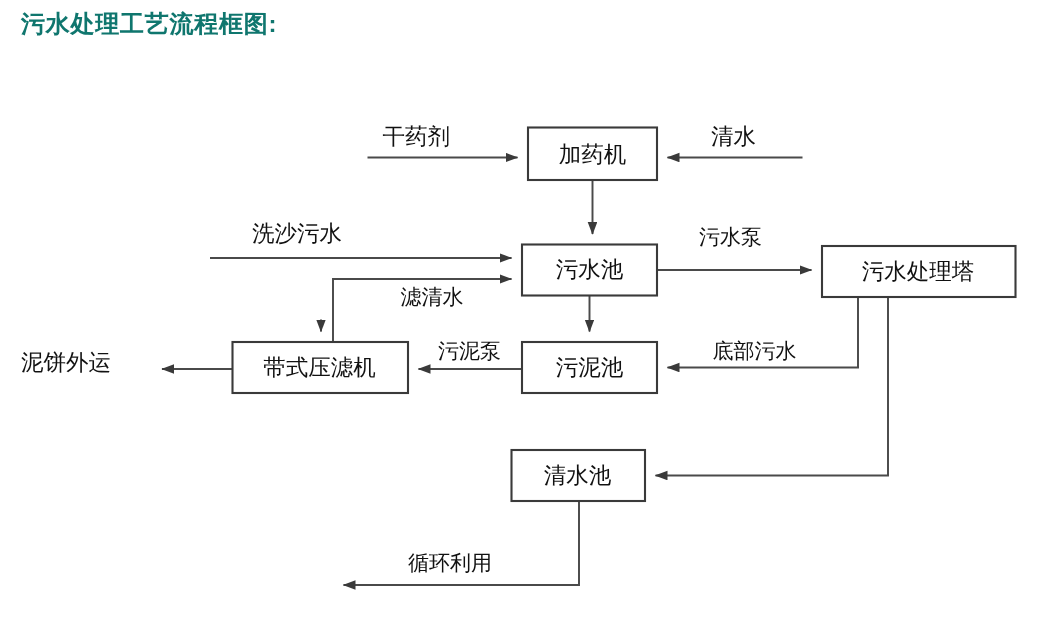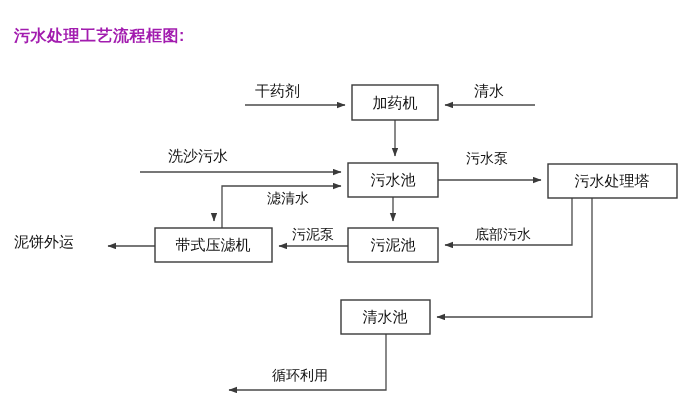--- a/index.html
+++ b/index.html
@@ -11,24 +11,24 @@
     position: relative;
     width: 700px;
     height: 420px;
     background: #ffffff;
     font-family: "Liberation Sans", "DejaVu Sans", sans-serif;
     overflow: hidden;
   }
   #title {
     position: absolute;
     left: 14px;
-    top: 26px;
+    top: 6px;
     font-size: 16px;
     font-weight: bold;
-    color: #a21caf;
+    color: #0f766e;
     letter-spacing: 0.5px;
     white-space: nowrap;
   }
   #diagram {
     position: absolute;
     left: 0;
     top: 0;
     width: 700px;
     height: 420px;
   }

